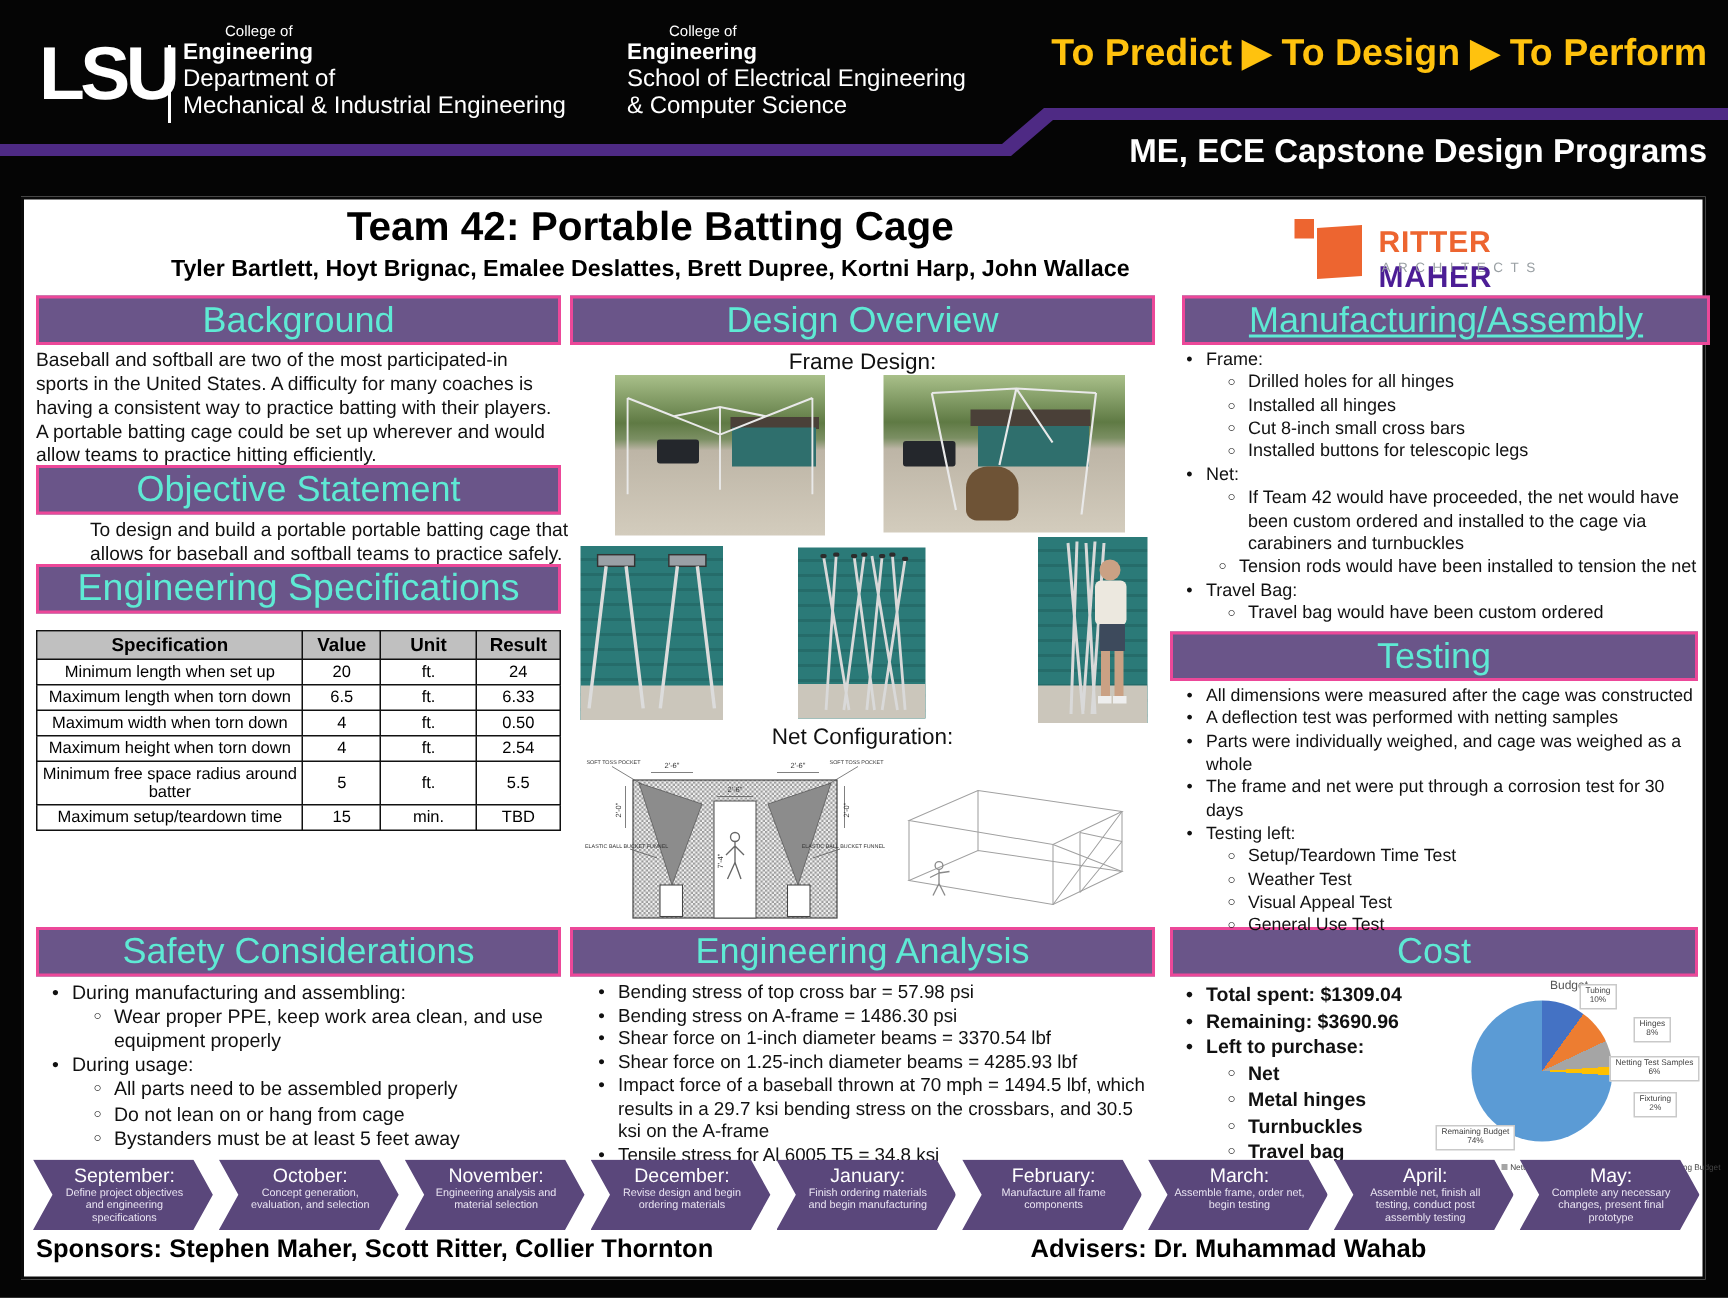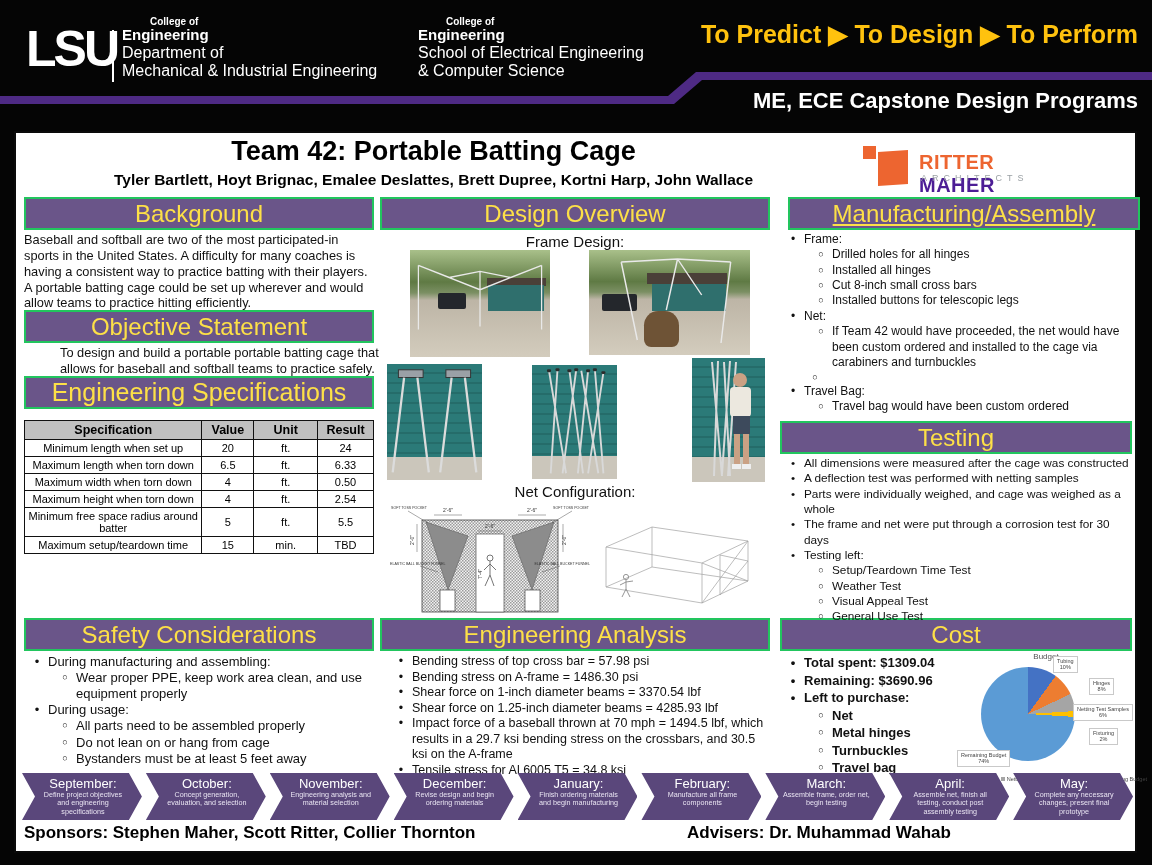--- a/index.html
+++ b/index.html
@@ -4,21 +4,21 @@
 <style>
   * { margin:0; padding:0; box-sizing:border-box; }
   html,body { width:1152px; height:865px; background:#000; font-family:"Liberation Sans", sans-serif; overflow:hidden; }
   #stage { position:relative; width:1152px; height:865px; background:#050505; }
 
   
   #hdr { position:absolute; left:0; top:0; width:1152px; height:131px; }
   .lsu { position:absolute; left:26px; top:20px; color:#fff; font-size:50px; font-weight:800; letter-spacing:-3px; }
   .hdr-div { position:absolute; left:112px; top:30px; width:2px; height:52px; background:#fff; }
   .collblk { position:absolute; color:#fff; line-height:1.12; }
-  .collblk .s1 { font-size:10px; font-weight:700;padding-left:28px; }
+  .collblk .s1 { font-size:10px; font-weight:400;padding-left:28px; }
   .collblk .s2 { font-size:15px; font-weight:700; }
   .collblk .s3, .collblk .s4 { font-size:16px; font-weight:500; }
   #coll1 { left:122px; top:16px; }
   #coll2 { left:418px; top:16px; }
   .motto { position:absolute; right:14px; top:20px; color:#FFC20E; font-size:25px; font-weight:700; }
   .programs { position:absolute; right:14px; top:88px; color:#fff; font-size:22px; font-weight:700; }
   #stripe { position:absolute; left:0; top:0; }
 
   
   #poster { position:absolute; left:14px; top:131px; width:1123px; height:722px; background:#fff; border:2px solid #0a0a0a; }
@@ -27,21 +27,21 @@
 
   
   #rml { position:absolute; left:845px; top:8px; width:200px; height:52px; }
   .rml-sq1 { position:absolute; left:2px; top:5px; width:13px; height:13px; background:#ED6530; }
   .rml-sq2 { position:absolute; left:17px; top:10px; width:30px; height:34px; background:#ED6530; transform:skewY(-4deg); }
   .rml-line1 { position:absolute; left:58px; top:10px; font-size:20px; font-weight:700; letter-spacing:0.5px; }
   .rml-line1 .r { color:#ED6530; } .rml-line1 .m { color:#4c1d95; }
   .rml-line2 { position:absolute; left:60px; top:32px; font-size:9px; letter-spacing:5px; color:#9aa0a4; }
 
   
-  .sec-h { position:absolute; height:33px; background:#6A5589; border:2px solid #22c55e; color:#fde047; text-align:center; font-size:24px; line-height:29px; font-weight:400; }
+  .sec-h { position:absolute; height:33px; background:#6A5589; border:2px solid #ec4899; color:#5eead4; text-align:center; font-size:24px; line-height:29px; font-weight:400; }
 
   .txt { position:absolute; color:#111; font-size:12.8px; line-height:1.24; }
 
   
   .li { display:flex; gap:6px; align-items:flex-start; }
   .li .m { flex:0 0 10px; text-align:center; }
   .l1 { padding-left:6px; }
   .l2 { padding-left:34px; }
   .l2 .m { font-size:9px; padding-top:2px; }
 
@@ -388,20 +388,21 @@
       <div class="li l1">
           <span class="m">•</span>
           <span>Net:</span>
         </div>
       <div class="li l2">
           <span class="m">○</span>
           <span>If Team 42 would have proceeded, the net would have been custom ordered and installed to the cage via carabiners and turnbuckles</span>
         </div>
       <div class="li l2" style="padding-left:28px;">
           <span class="m">○</span>
+          <span>Tension rods would have been installed to tension the net</span>
         </div>
       <div class="li l1">
           <span class="m">•</span>
           <span>Travel Bag:</span>
         </div>
       <div class="li l2">
           <span class="m">○</span>
           <span>Travel bag would have been custom ordered</span>
         </div>
     </div>

